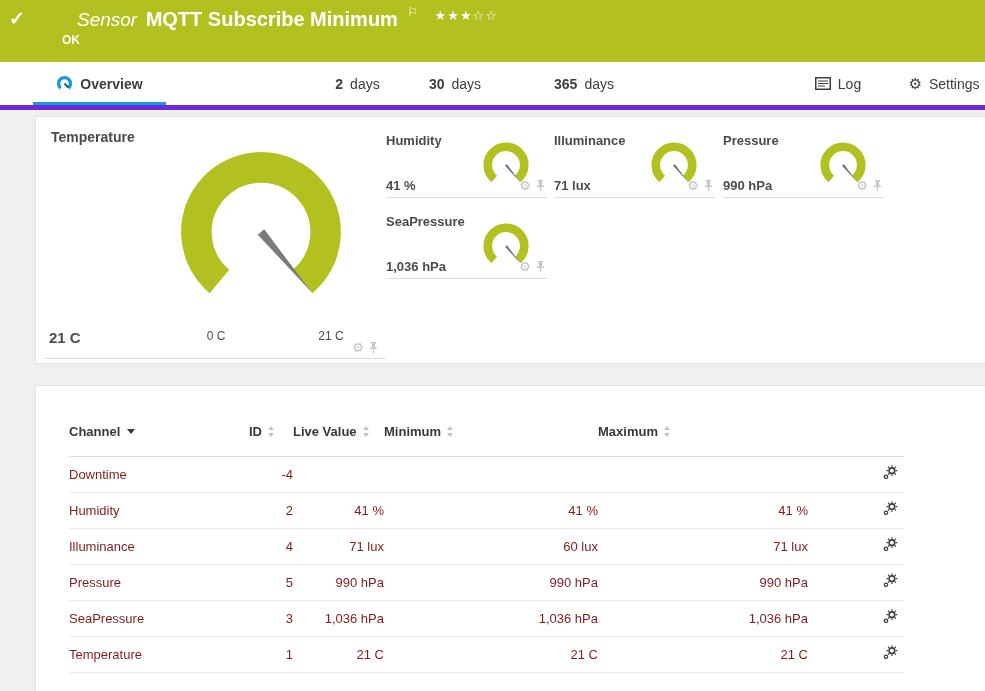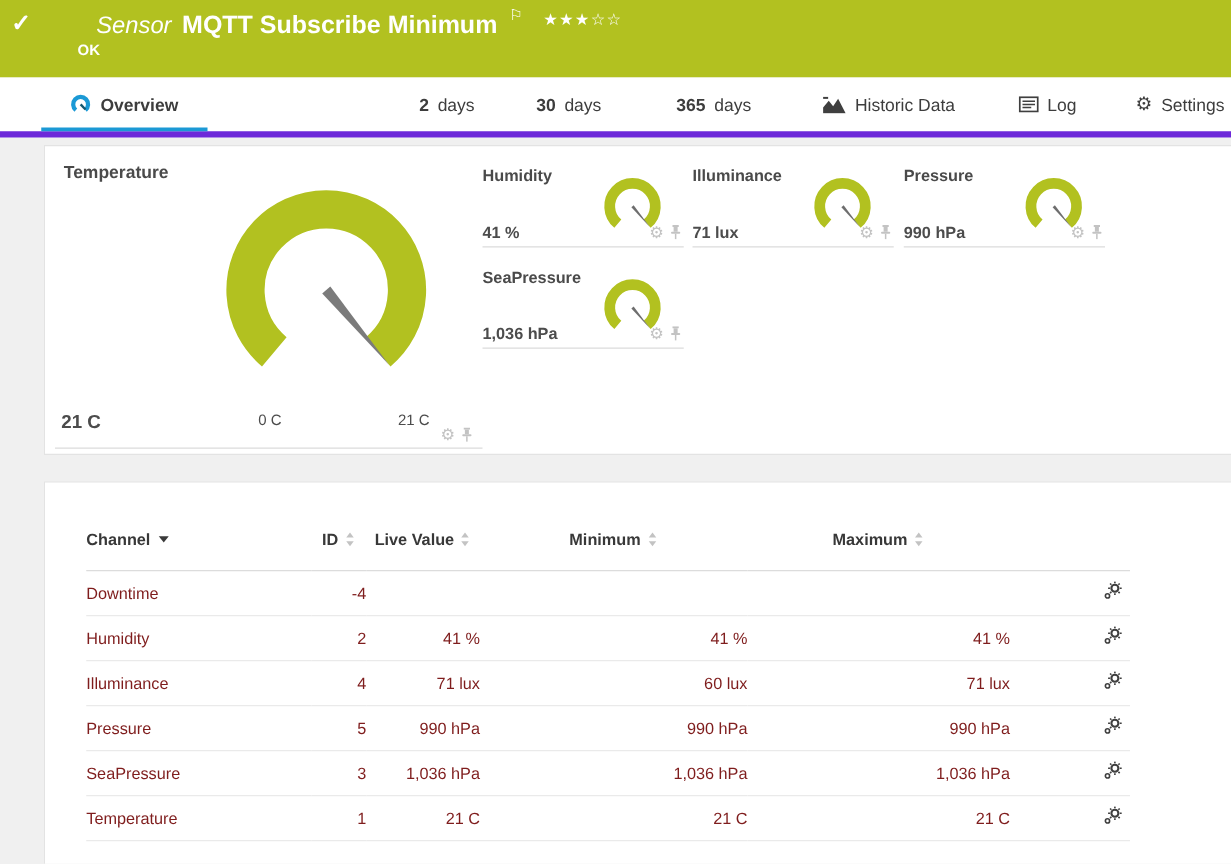--- a/index.html
+++ b/index.html
@@ -20,21 +20,21 @@
   #tabbar { position:absolute; left:0; top:62px; width:985px; height:48px; background:#fff; border-bottom:5px solid #6d28d9; }
   .tab { position:absolute; top:0; height:100%; display:flex; align-items:center; justify-content:center; gap:7px;
          font-size:14px; color:#3d3d3d; cursor:pointer; }
   .tab.active::after { content:""; position:absolute; left:0; right:0; bottom:0; height:3px; background:#1b99d5; }
   .tab b { font-weight:bold; }
   .tab .glyph { font-size:15px; color:#3f3f3f; line-height:1; }
   #tab-overview { left:33px; width:133px; font-weight:bold; }
   #tab-livedata { left:180px; width:108px; }
   #tab-2days   { left:320px; width:75px; }
   #tab-30days  { left:415px; width:80px; }
-  #tab-365days { left:525px; width:92px; }
+  #tab-365days { left:538px; width:92px; }
   #tab-historic{ left:645px; width:132px; }
   #tab-log     { left:805px; width:66px; }
   #tab-settings{ left:903px; width:82px; }
 
   
   .panel { position:absolute; background:#fff; border:1px solid #e3e3e3; }
   #panel-gauges { left:35px; top:116px; width:960px; height:248px; }
   #panel-table  { left:35px; top:385px; width:960px; height:330px; }
 
   
@@ -56,21 +56,21 @@
   .sec-small .val { position:absolute; left:0; top:51px; font-size:13px; font-weight:bold; color:#4c4c4c; }
   .sec-small .corner-icons { right:2px; bottom:5px; }
   #sec-hum { left:350px; top:10px; }
   #sec-ill { left:518px; top:10px; }
   #sec-pre { left:687px; top:10px; }
   #sec-sea { left:350px; top:91px; }
 
   
   #chtable { position:absolute; left:33px; top:22px; width:835px; border-collapse:collapse; table-layout:fixed; }
   #chtable th { height:48px; vertical-align:middle; font-size:13px; font-weight:bold; color:#383838;
-                text-align:center; white-space:nowrap; padding:0; }
+                text-align:left; white-space:nowrap; padding:0; }
   #chtable th.c-channel { text-align:left; }
   #chtable th.c-last { white-space:normal; line-height:16px; }
   #chtable thead tr { border-bottom:1px solid #dcdcdc; }
   #chtable td { height:36px; vertical-align:middle; font-size:13px; color:#7f1d1d; text-align:right; padding:0; }
   #chtable td.c-channel { text-align:left; }
   #chtable tbody tr { border-bottom:1px solid #eaeaea; }
   #chtable td.c-gear { padding-right:6px; }
 
   .sort { display:inline-block; width:9px; height:11px; position:relative; margin-left:5px; vertical-align:-1px; }
   .sort::before { content:""; position:absolute; top:0; left:1px;
@@ -106,27 +106,20 @@
     <b>2</b>
     <span>days</span>
   </div>
   <div class="tab" id="tab-30days">
     <b>30</b>
     <span>days</span>
   </div>
   <div class="tab" id="tab-365days">
     <b>365</b>
     <span>days</span>
-  </div>
-  <div class="tab" id="tab-historic">
-    <svg width="19" height="14" viewBox="0 0 19 14">
-      <rect x="0.5" y="0.5" width="4" height="1.6" fill="#3f3f3f"></rect>
-      <path d="M0.5 13.5 L0.5 9 L5 3.5 L8.5 8 L12.5 2 L18.5 13.5 Z" fill="#3f3f3f"></path>
-    </svg>
-    <span>Historic Data</span>
   </div>
   <div class="tab" id="tab-log">
     <svg width="16" height="13" viewBox="0 0 16 13">
       <rect x="0.75" y="0.75" width="14.5" height="11.5" fill="none" stroke="#3f3f3f" stroke-width="1.5"></rect>
       <path d="M3 4 H13 M3 6.5 H13 M3 9 H10" stroke="#3f3f3f" stroke-width="1.2"></path>
     </svg>
     <span>Log</span>
   </div>
   <div class="tab" id="tab-settings">
     <span class="glyph">⚙</span>

